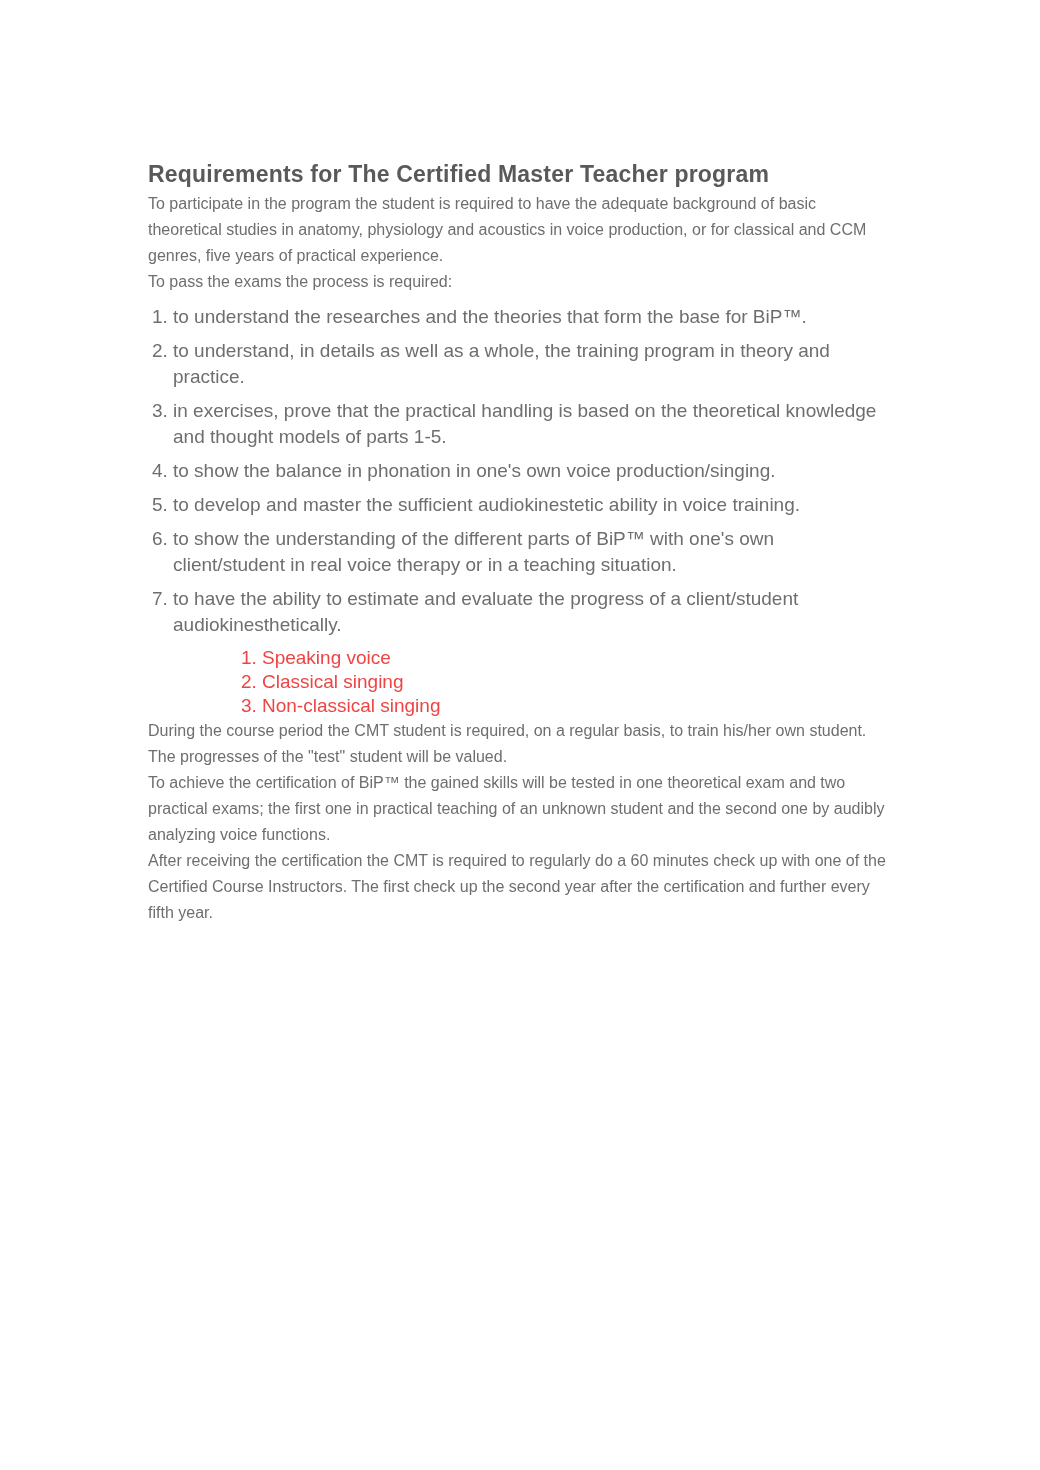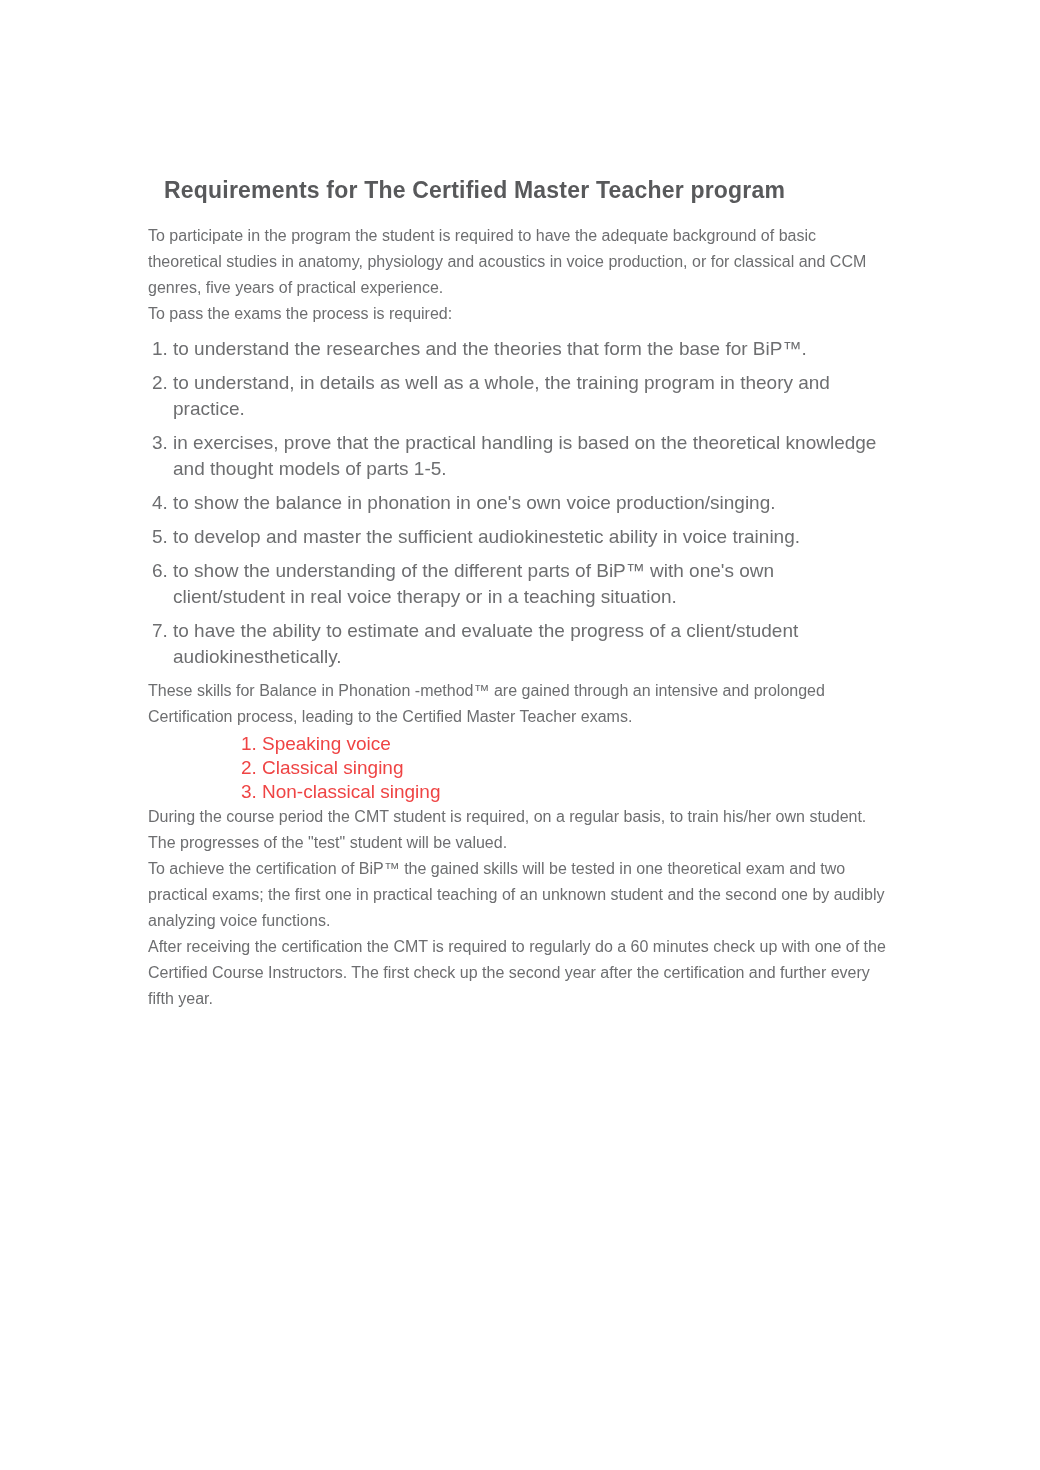--- a/index.html
+++ b/index.html
@@ -14,21 +14,21 @@
     overflow: hidden;
   }
   .page {
     box-sizing: border-box;
     width: 1040px;
     height: 1470px;
     padding: 158px 145px 0 148px;
     background: #ffffff;
   }
   .title {
-    margin: 16px;
+    margin: 0;
     font-size: 23px;
     font-weight: bold;
     line-height: 33px;
     color: #58595b;
     letter-spacing: 0.2px;
   }
   .page p {
     margin: 0;
     width: 742px;
     font-size: 16px;
@@ -76,21 +76,20 @@
   <ol class="reqs">
     <li>to understand the researches and the theories that form the base for BiP™.</li>
     <li>to understand, in details as well as a whole, the training program in theory and practice.</li>
     <li>in exercises, prove that the practical handling is based on the theoretical knowledge and thought models of parts 1-5.</li>
     <li>to show the balance in phonation in one's own voice production/singing.</li>
     <li>to develop and master the sufficient audiokinestetic ability in voice training.</li>
     <li>to show the understanding of the different parts of BiP™ with one's own client/student in real voice therapy or in a teaching situation.</li>
     <li>to have the ability to estimate and evaluate the progress of a client/student audiokinesthetically.</li>
   </ol>
 
-  <p class="skills">These skills for Balance in Phonation -method™ are gained through an intensive and prolonged Certification process, leading to the Certified Master Teacher exams.</p>
 
 
   <ol class="types">
     <li>Speaking voice</li>
     <li>Classical singing</li>
     <li>Non-classical singing</li>
   </ol>
 
   <p class="course">During the course period the CMT student is required, on a regular basis, to train his/her own student. The progresses of the "test" student will be valued.</p>
 

